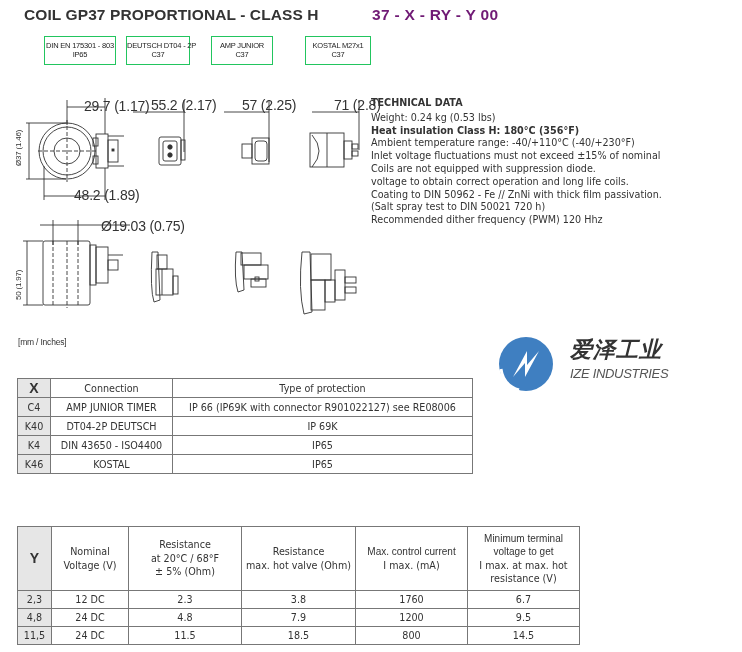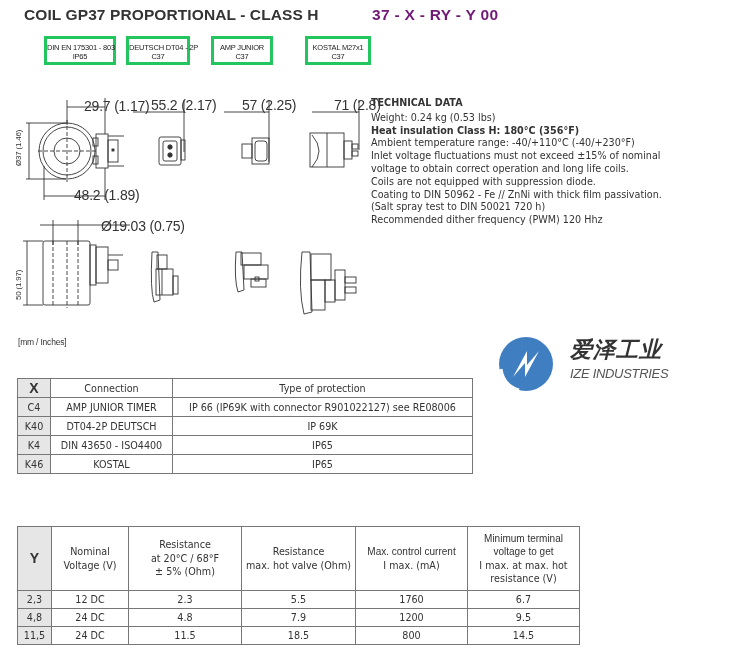--- a/index.html
+++ b/index.html
@@ -2,21 +2,21 @@
 <html><head>
 <meta charset="utf-8">
 <style>
   * { box-sizing: border-box; margin: 0; padding: 0; }
   html, body { width: 742px; height: 652px; background: #ffffff; overflow: hidden; }
   body { position: relative; font-family: "Liberation Sans", sans-serif; color: #222; }
 
   .title { position: absolute; left: 24px; top: 6px; font-size: 15.5px; font-weight: bold; color: #333; letter-spacing: 0.1px; }
   .code { position: absolute; left: 372px; top: 6px; font-size: 15.5px; font-weight: bold; color: #701a75; letter-spacing: 0.3px; }
 
-  .conn-box { position: absolute; top: 36px; height: 29px; border: 3px solid #22c55e; font-family: "Liberation Sans", sans-serif; font-size: 7.5px; color: #222; text-align: center; line-height: 9px; padding-top: 4px; white-space: nowrap; letter-spacing: -0.2px; }
+  .conn-box { position: absolute; top: 36px; height: 29px; border: 1px solid #22c55e; font-family: "Liberation Sans", sans-serif; font-size: 7.5px; color: #222; text-align: center; line-height: 9px; padding-top: 4px; white-space: nowrap; letter-spacing: -0.2px; }
 
   .drawing { position: absolute; }
   .dim { position: absolute; font-size: 14px; color: #333; white-space: nowrap; letter-spacing: -0.2px; padding-left: 16px; }
   .dim-v { position: absolute; font-size: 8px; color: #333; white-space: nowrap; transform: rotate(-90deg); transform-origin: left top; letter-spacing: -0.2px; }
   .units { position: absolute; left: 18px; top: 337px; font-size: 8.5px; color: #333; letter-spacing: -0.2px; }
 
   .tech { position: absolute; left: 371px; top: 97px; font-family: "DejaVu Sans", sans-serif; font-size: 9.6px; color: #333; line-height: 12.8px; }
   .tech .hdr { font-weight: bold; margin-bottom: 2px; font-size: 9.6px; }
   .tech .bold { font-weight: bold; }
 
@@ -179,22 +179,22 @@
     </g>
   </g>
 </svg>
 
 <div class="tech">
   <div class="hdr">TECHNICAL DATA</div>
   <div>Weight: 0.24 kg (0.53 lbs)</div>
   <div class="bold">Heat insulation Class H: 180°C (356°F)</div>
   <div>Ambient temperature range: -40/+110°C (-40/+230°F)</div>
   <div>Inlet voltage fluctuations must not exceed ±15% of nominal</div>
+  <div>Coils are not equipped with suppression diode.</div>
   <div>voltage to obtain correct operation and long life coils.</div>
-  <div>Coils are not equipped with suppression diode.</div>
   <div>Coating to DIN 50962 - Fe // ZnNi with thick film passivation.</div>
   <div>(Salt spray test to DIN 50021 720 h)</div>
   <div>Recommended dither frequency (PWM) 120 Hhz</div>
 </div>
 
 <div class="logo">
   <svg width="58" height="58" viewBox="0 0 58 58" style="position:absolute;left:0;top:0;">
     <circle cx="29" cy="29" r="27" fill="#3f7fc1"></circle>
     <path d="M16 42 L30 16 L30 30 L42 16 L28 42 L28 28 Z" fill="#ffffff"></path>
     <path d="M4 34 Q6 50 22 55" stroke="#ffffff" stroke-width="3" fill="none"></path>
@@ -258,21 +258,21 @@
       <span class="nl narrow">Minimum terminal</span>
       <span class="nl narrow">voltage to get</span>
       <span class="nl">I max. at max. hot</span>
       <span class="nl">resistance (V)</span>
     </th>
   </tr>
   <tr>
     <td class="key">2,3</td>
     <td>12 DC</td>
     <td>2.3</td>
-    <td>5.5</td>
+    <td>3.8</td>
     <td>1760</td>
     <td>6.7</td>
   </tr>
   <tr>
     <td class="key">4,8</td>
     <td>24 DC</td>
     <td>4.8</td>
     <td>7.9</td>
     <td>1200</td>
     <td>9.5</td>

